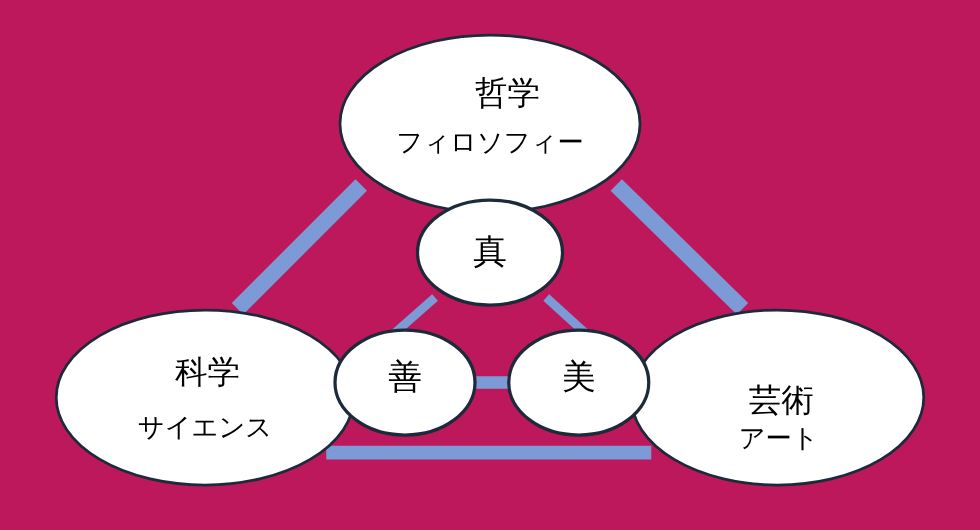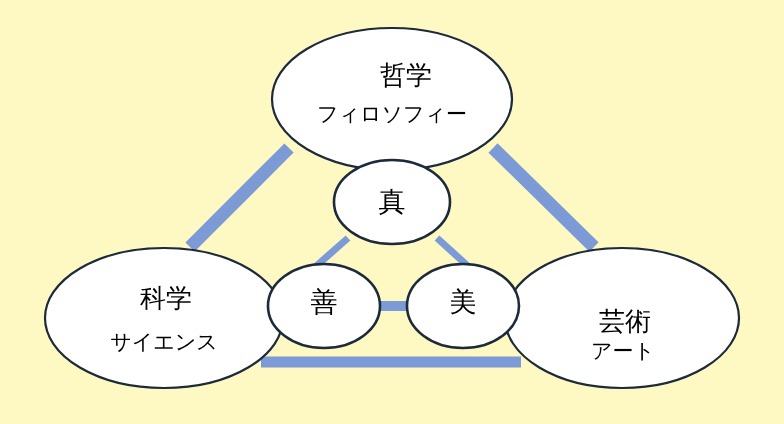--- a/index.html
+++ b/index.html
@@ -11,21 +11,21 @@
   body {
     width: 784px;
     height: 424px;
     overflow: hidden;
     font-family: "DejaVu Sans", "Liberation Sans", sans-serif;
   }
   #diagram-root {
     position: relative;
     width: 784px;
     height: 424px;
-    background: #fef9c3;
+    background: #be185d;
   }
   #diagram-svg {
     display: block;
     width: 784px;
     height: 424px;
   }
   .node-outline {
     fill: #ffffff;
     stroke: #1c2a3a;
     stroke-width: 2.2;

